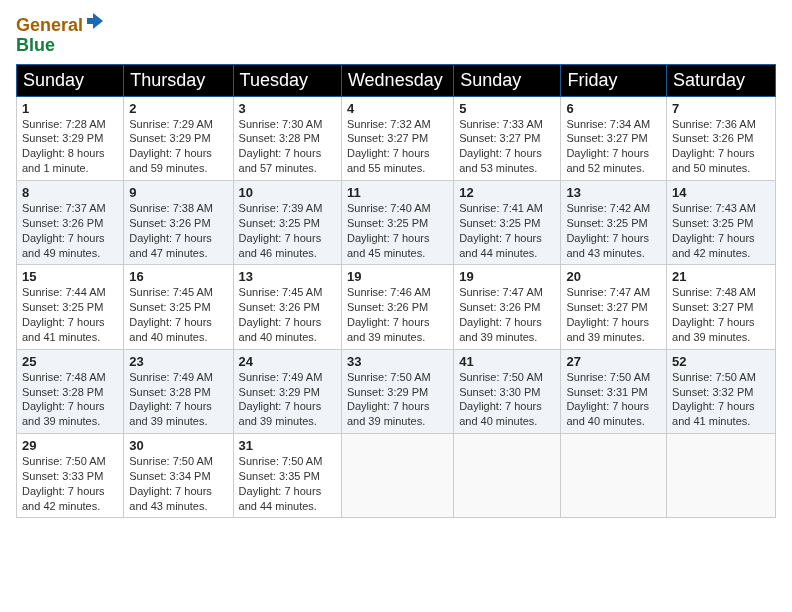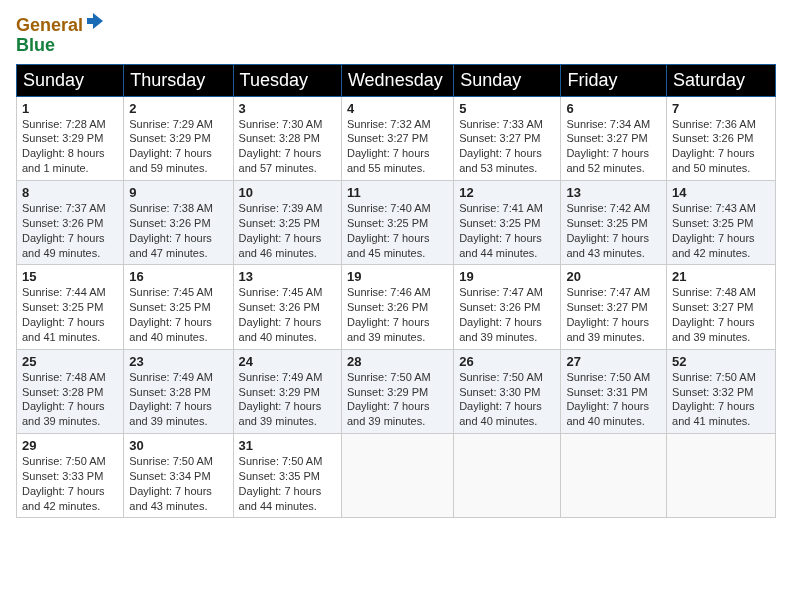--- a/index.html
+++ b/index.html
@@ -226,25 +226,25 @@
           </td>
           <td>
             <span class="day-num">23</span>
             <div class="day-info">Sunrise: 7:49 AM<br>Sunset: 3:28 PM<br>Daylight: 7 hours<br>and 39 minutes.</div>
           </td>
           <td>
             <span class="day-num">24</span>
             <div class="day-info">Sunrise: 7:49 AM<br>Sunset: 3:29 PM<br>Daylight: 7 hours<br>and 39 minutes.</div>
           </td>
           <td>
-            <span class="day-num">28</span>
+            <span class="day-num">33</span>
             <div class="day-info">Sunrise: 7:50 AM<br>Sunset: 3:29 PM<br>Daylight: 7 hours<br>and 39 minutes.</div>
           </td>
           <td>
-            <span class="day-num">26</span>
+            <span class="day-num">41</span>
             <div class="day-info">Sunrise: 7:50 AM<br>Sunset: 3:30 PM<br>Daylight: 7 hours<br>and 40 minutes.</div>
           </td>
           <td>
             <span class="day-num">27</span>
             <div class="day-info">Sunrise: 7:50 AM<br>Sunset: 3:31 PM<br>Daylight: 7 hours<br>and 40 minutes.</div>
           </td>
           <td>
             <span class="day-num">52</span>
             <div class="day-info">Sunrise: 7:50 AM<br>Sunset: 3:32 PM<br>Daylight: 7 hours<br>and 41 minutes.</div>
           </td>

